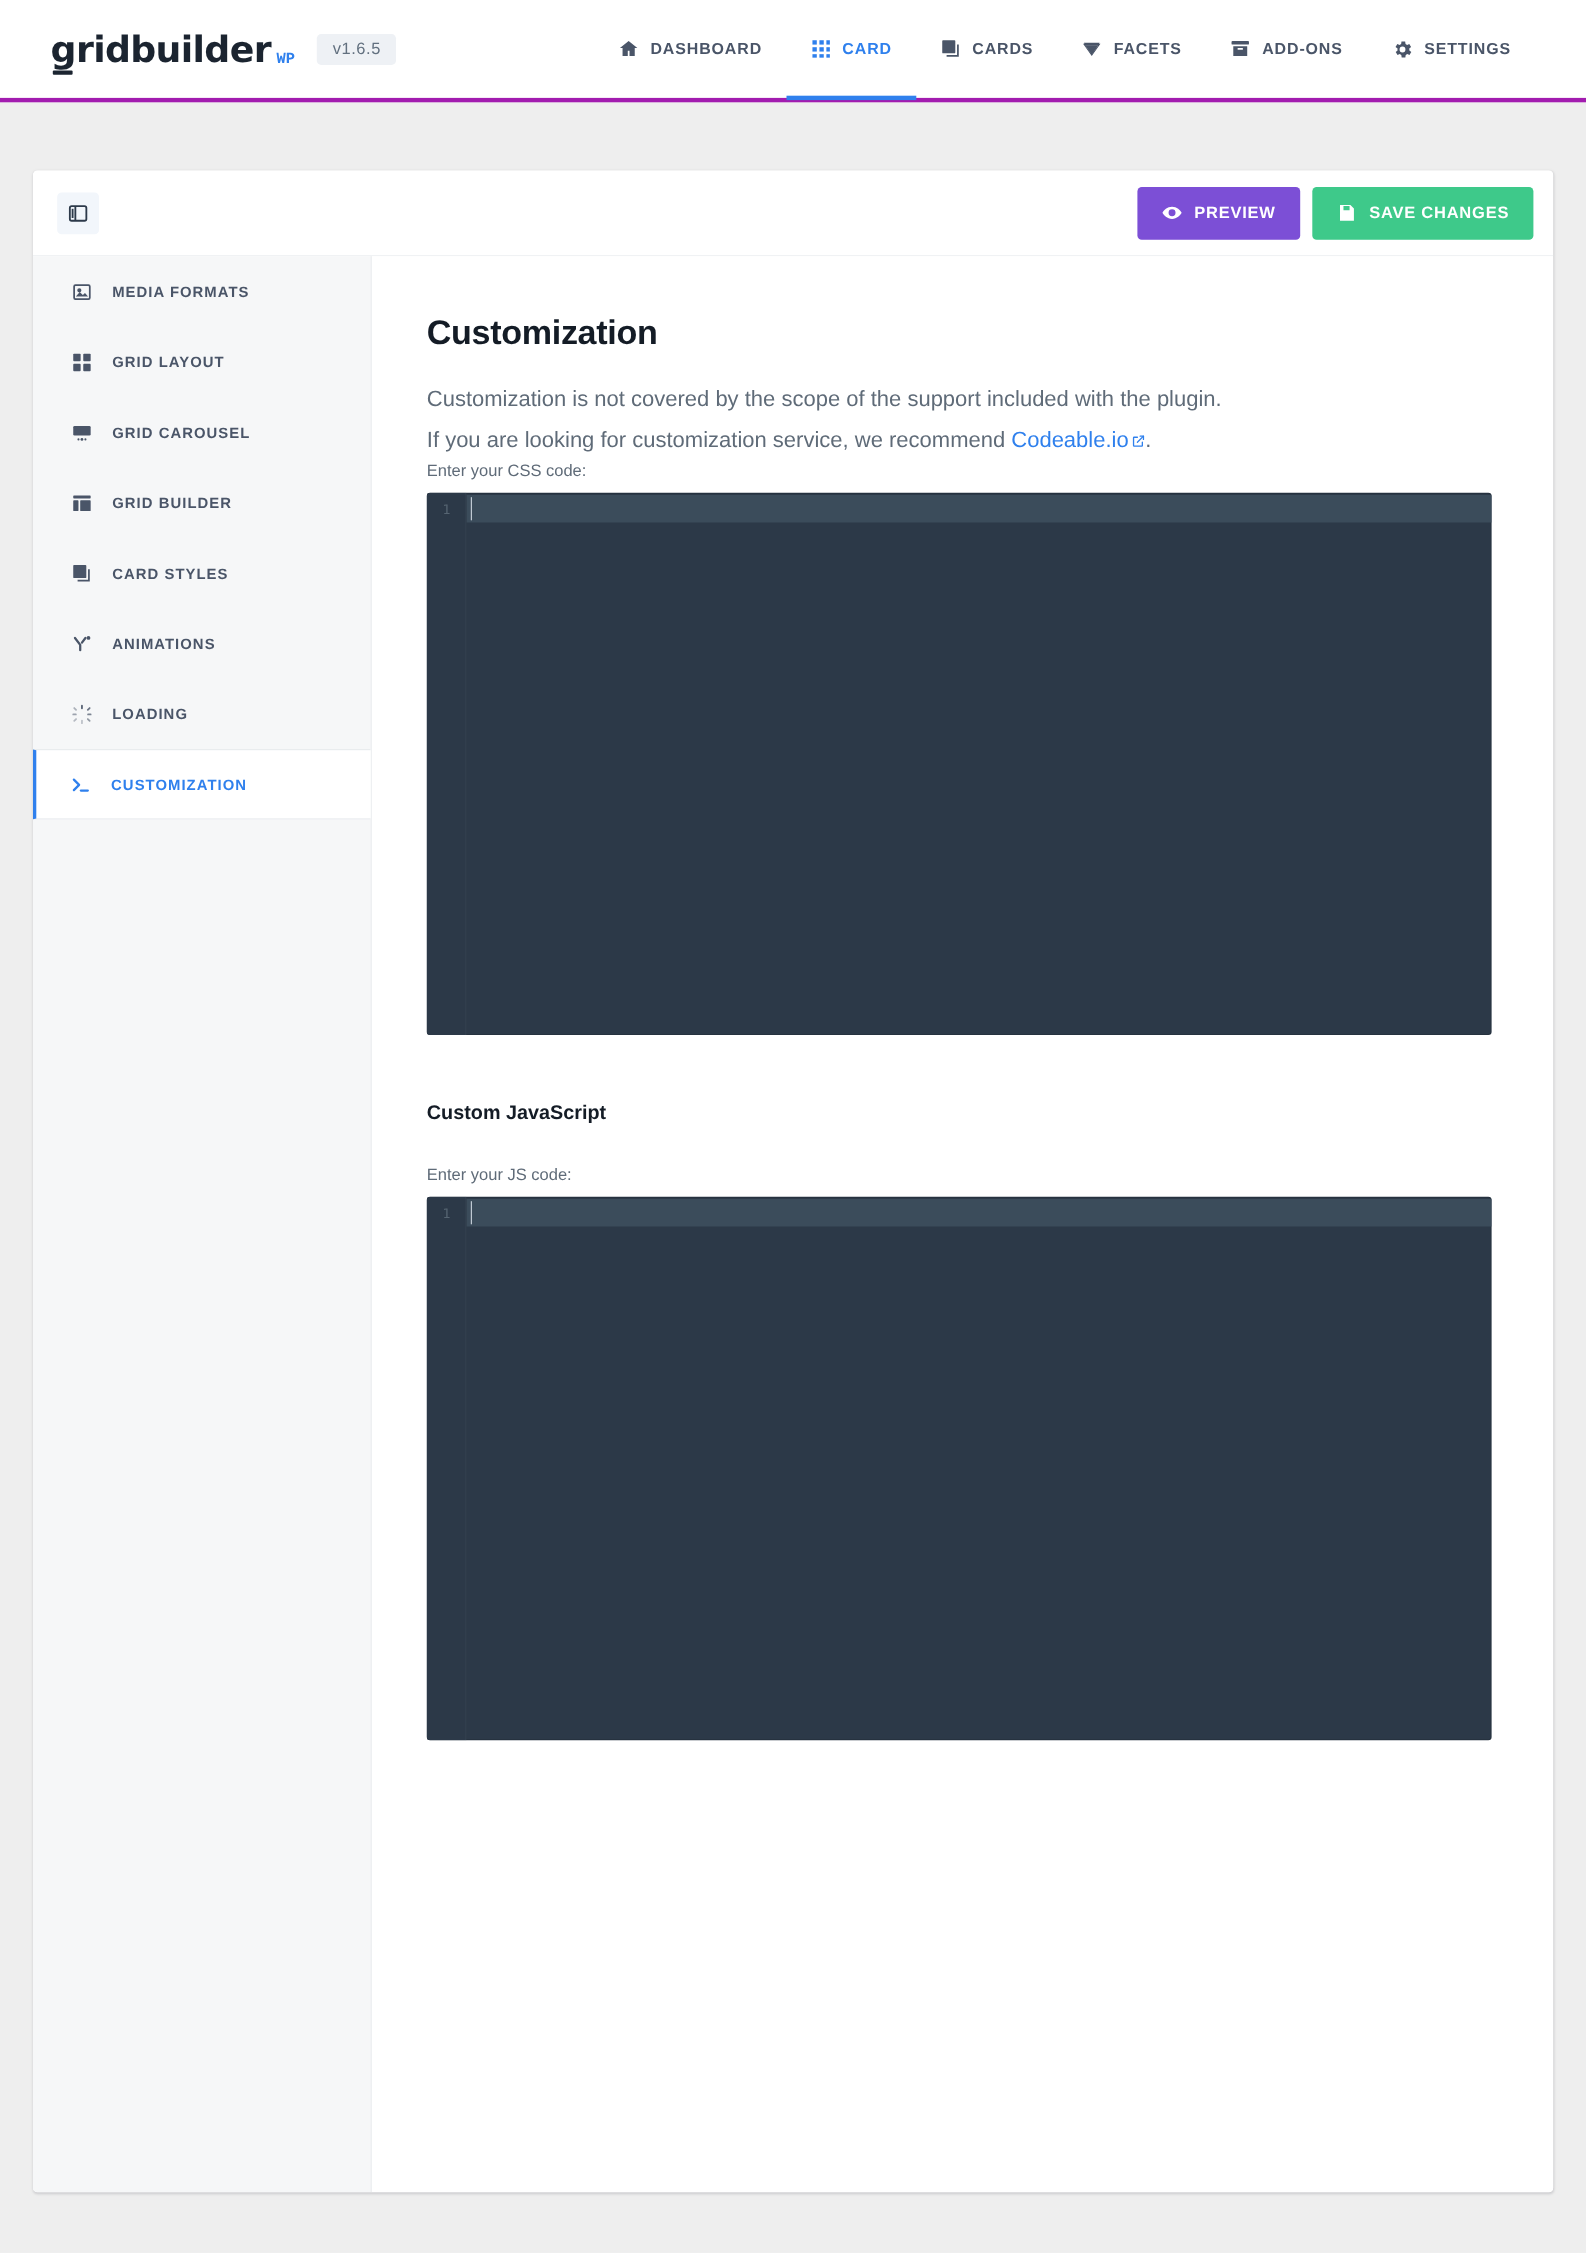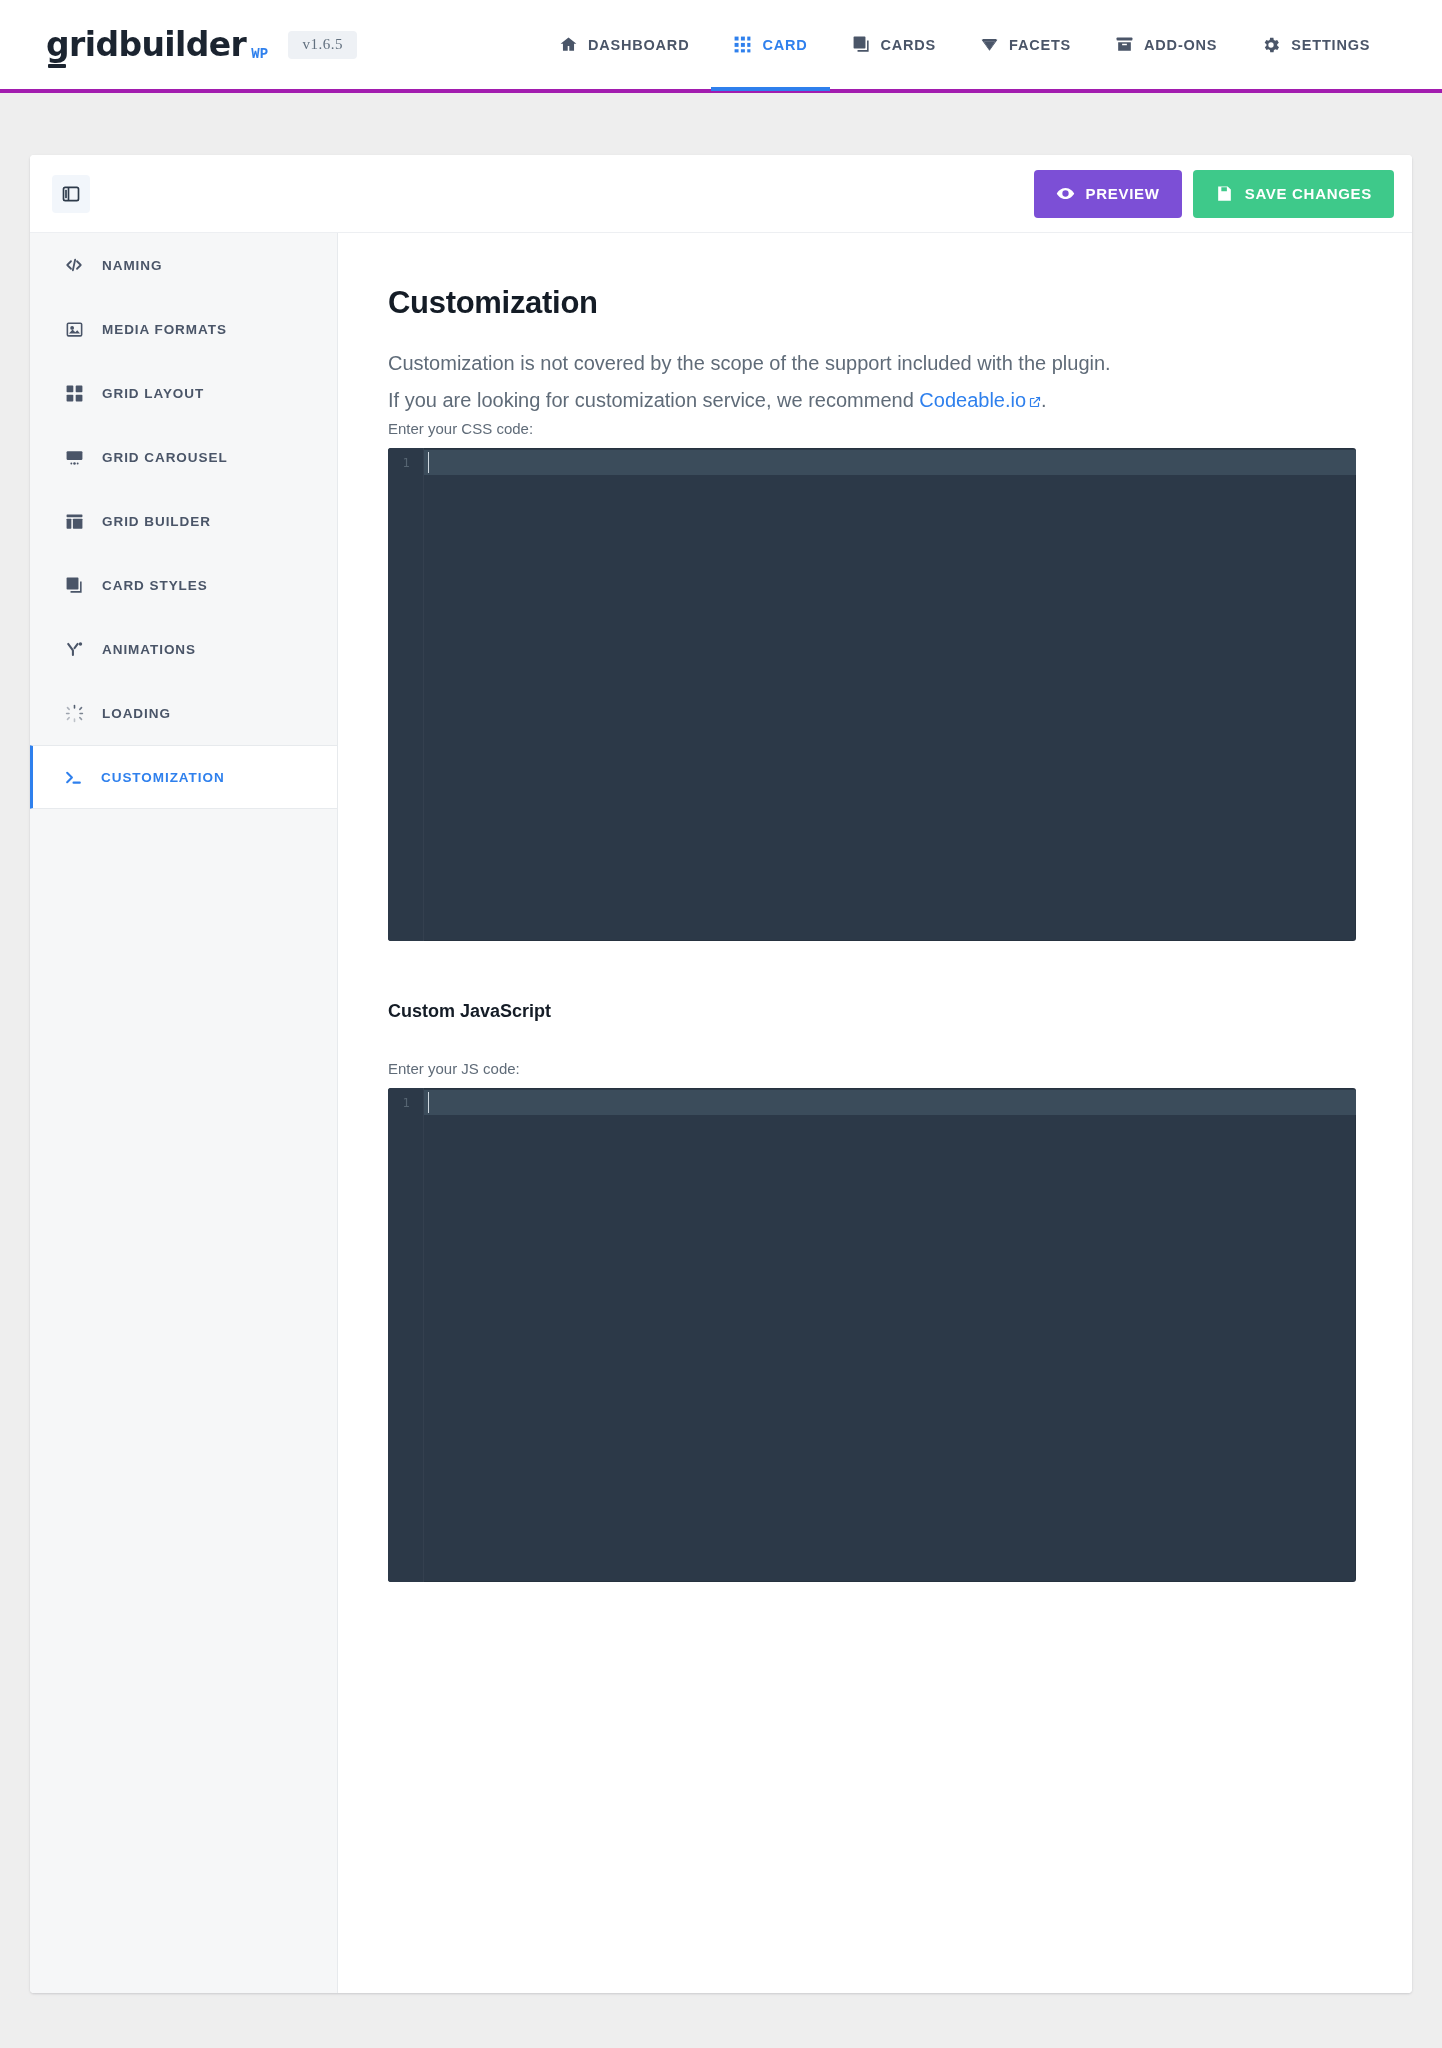--- a/index.html
+++ b/index.html
@@ -61,21 +61,21 @@
     color: #2f80ed;
     margin-left: 5px;
     margin-top: 18px;
     letter-spacing: 0.2px;
   }
 
   .version-badge {
     margin-left: 20px;
     background: #eef1f5;
     color: #62707f;
-    font-family: Liberation Serif, serif;
+    font-family: Liberation Sans, sans-serif;
     font-size: 15px;
     padding: 6px 14px 7px 14px;
     border-radius: 4px;
     letter-spacing: 0.5px;
     line-height: 1;
   }
 
   .mainnav {
     display: flex;
     align-items: stretch;
@@ -415,30 +415,20 @@
           </svg>
         </span>
         <span>SAVE CHANGES</span>
       </button>
     </div>
 
     <div class="card-body">
 
       <aside class="sidebar">
 
-        <div class="side-item">
-          <span class="side-icon">
-            <svg width="18" height="18" viewBox="0 0 24 24" fill="none" stroke="currentColor" stroke-width="2.4" stroke-linecap="round" stroke-linejoin="round">
-              <polyline points="8,7 3,12 8,17"></polyline>
-                <polyline points="16,7 21,12 16,17"></polyline>
-                <line x1="13.5" y1="5" x2="10.5" y2="19"></line>
-            </svg>
-          </span>
-          <span class="side-label">NAMING</span>
-        </div>
 
 
         <div class="side-item">
           <span class="side-icon">
             <svg width="19" height="19" viewBox="0 0 24 24" fill="none" stroke="currentColor" stroke-width="2">
               <rect x="3" y="4" width="18" height="16" rx="1.5"></rect>
               <circle cx="9" cy="10" r="1.4" fill="currentColor"></circle>
               <path d="M5 17l4.5-5 3.5 3.5 2.5-2.5L19 17" fill="currentColor" stroke="none"></path>
             </svg>
           </span>

